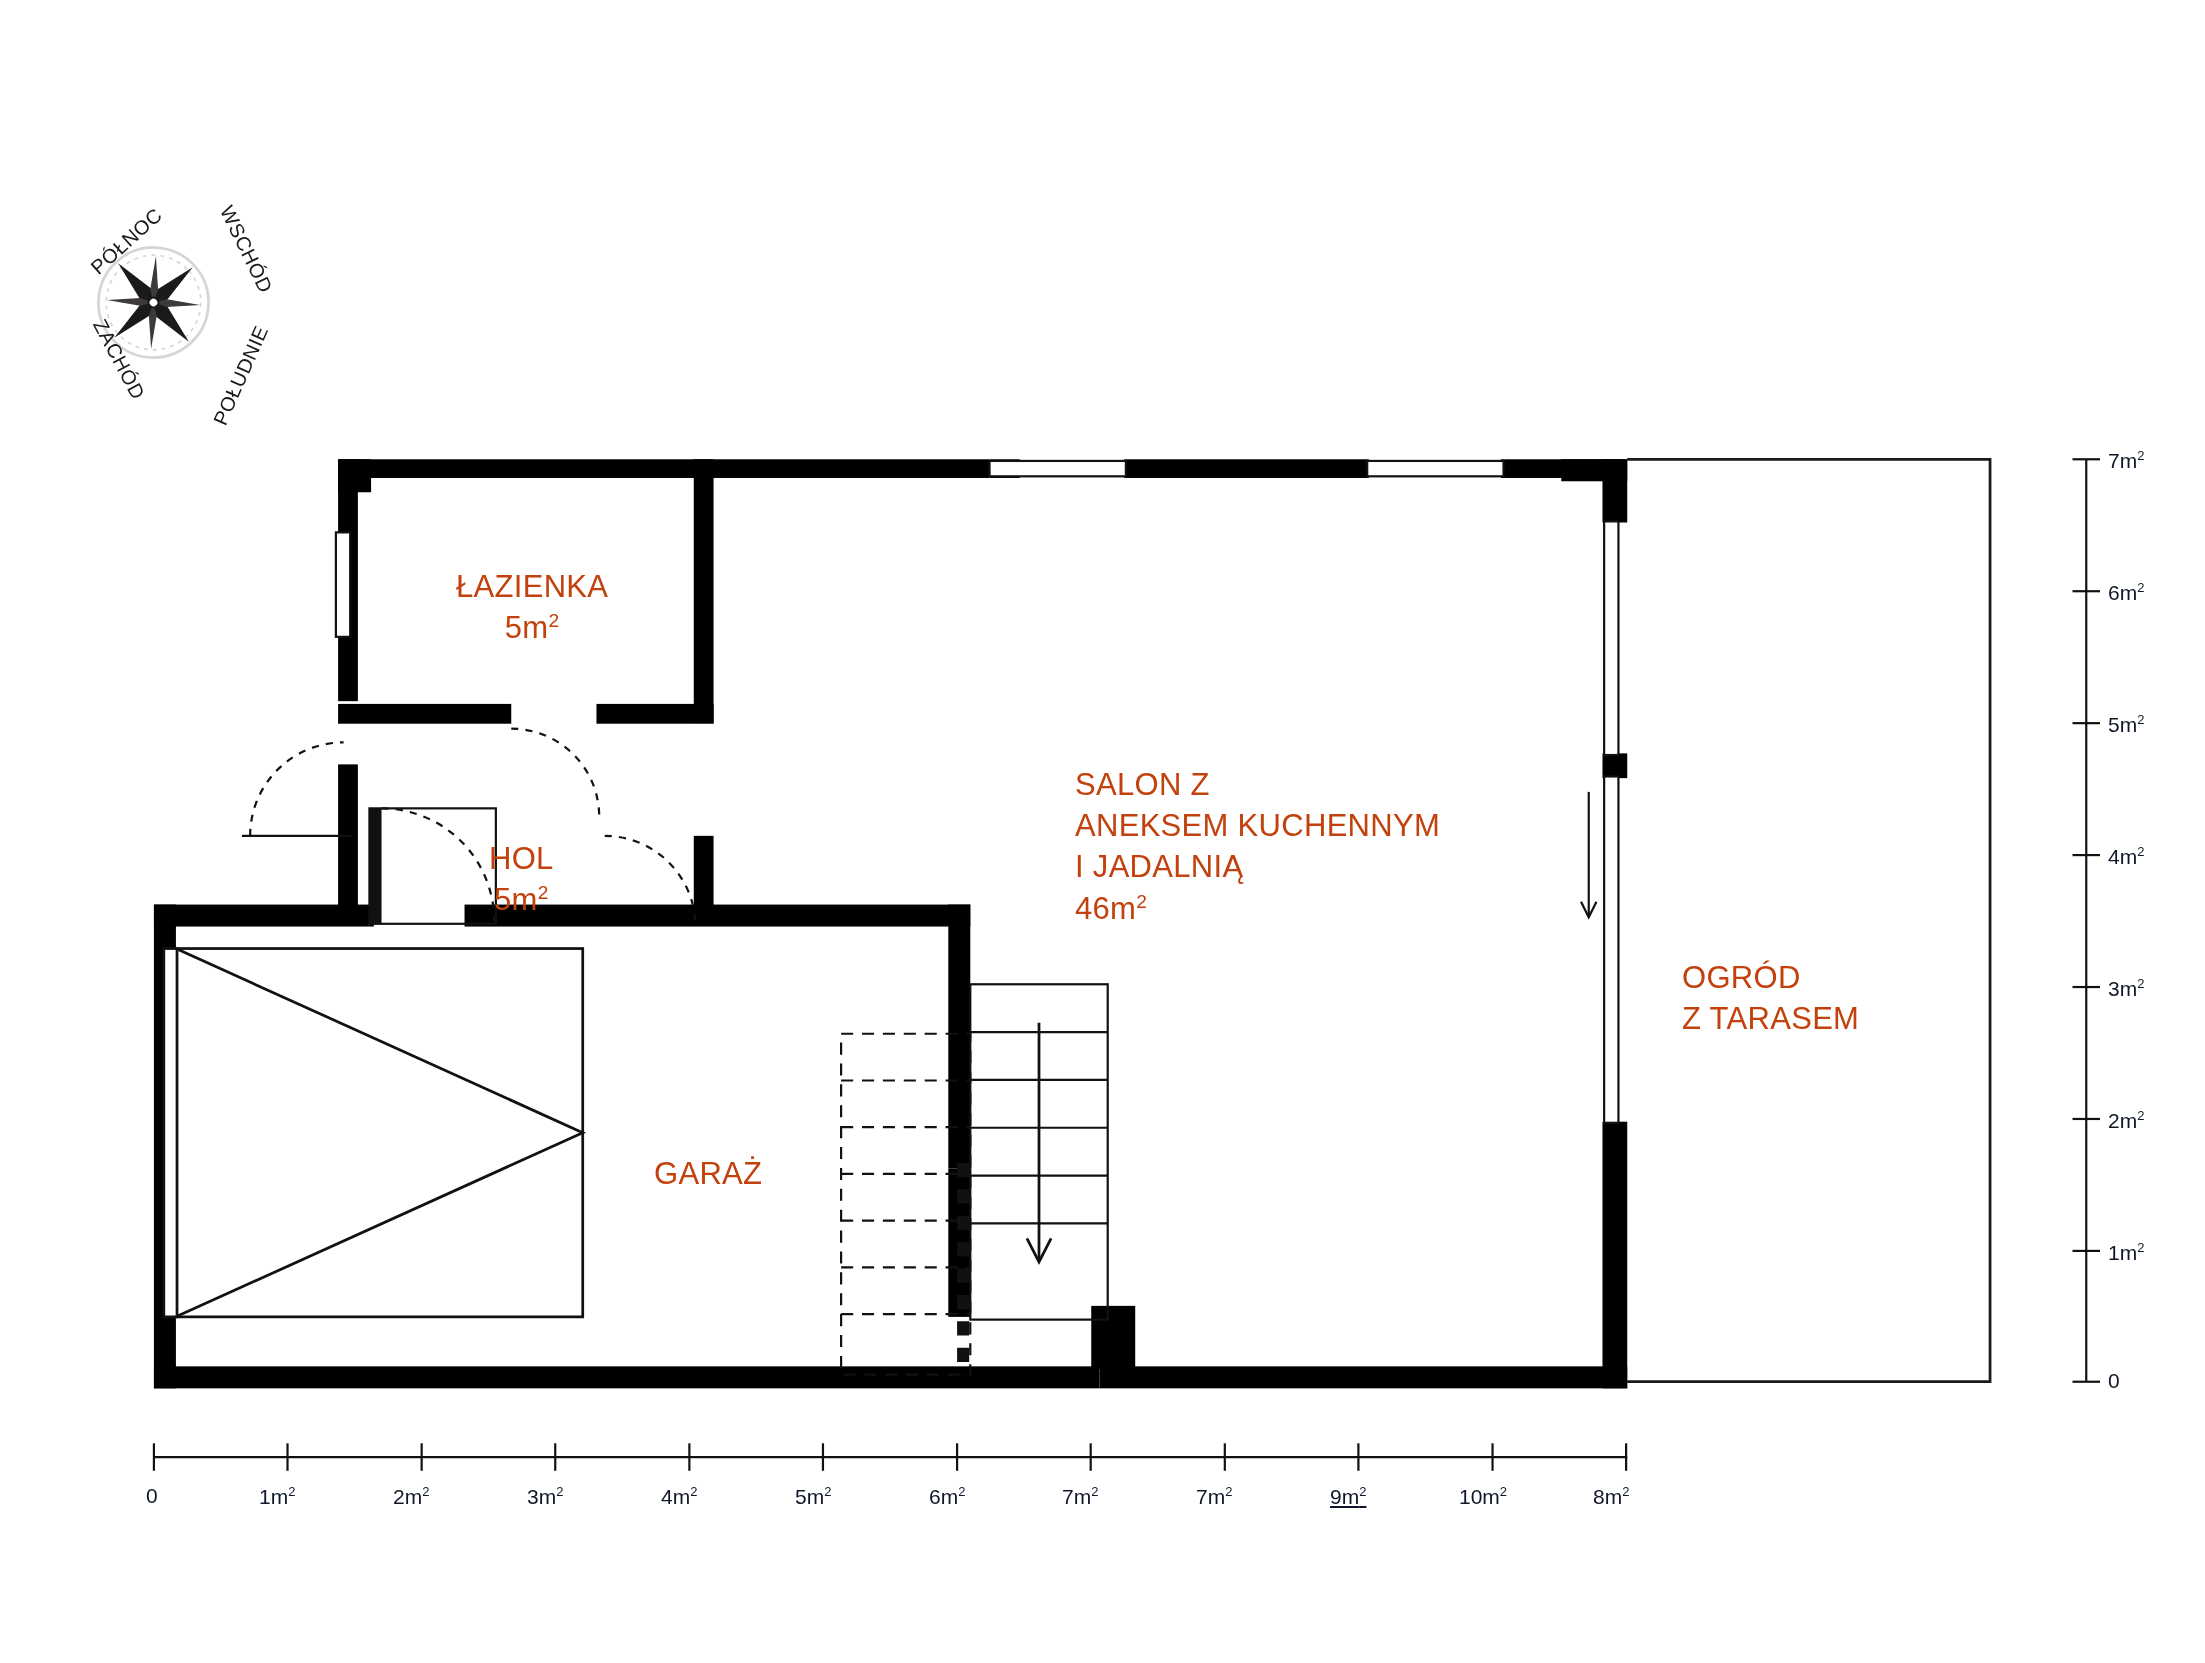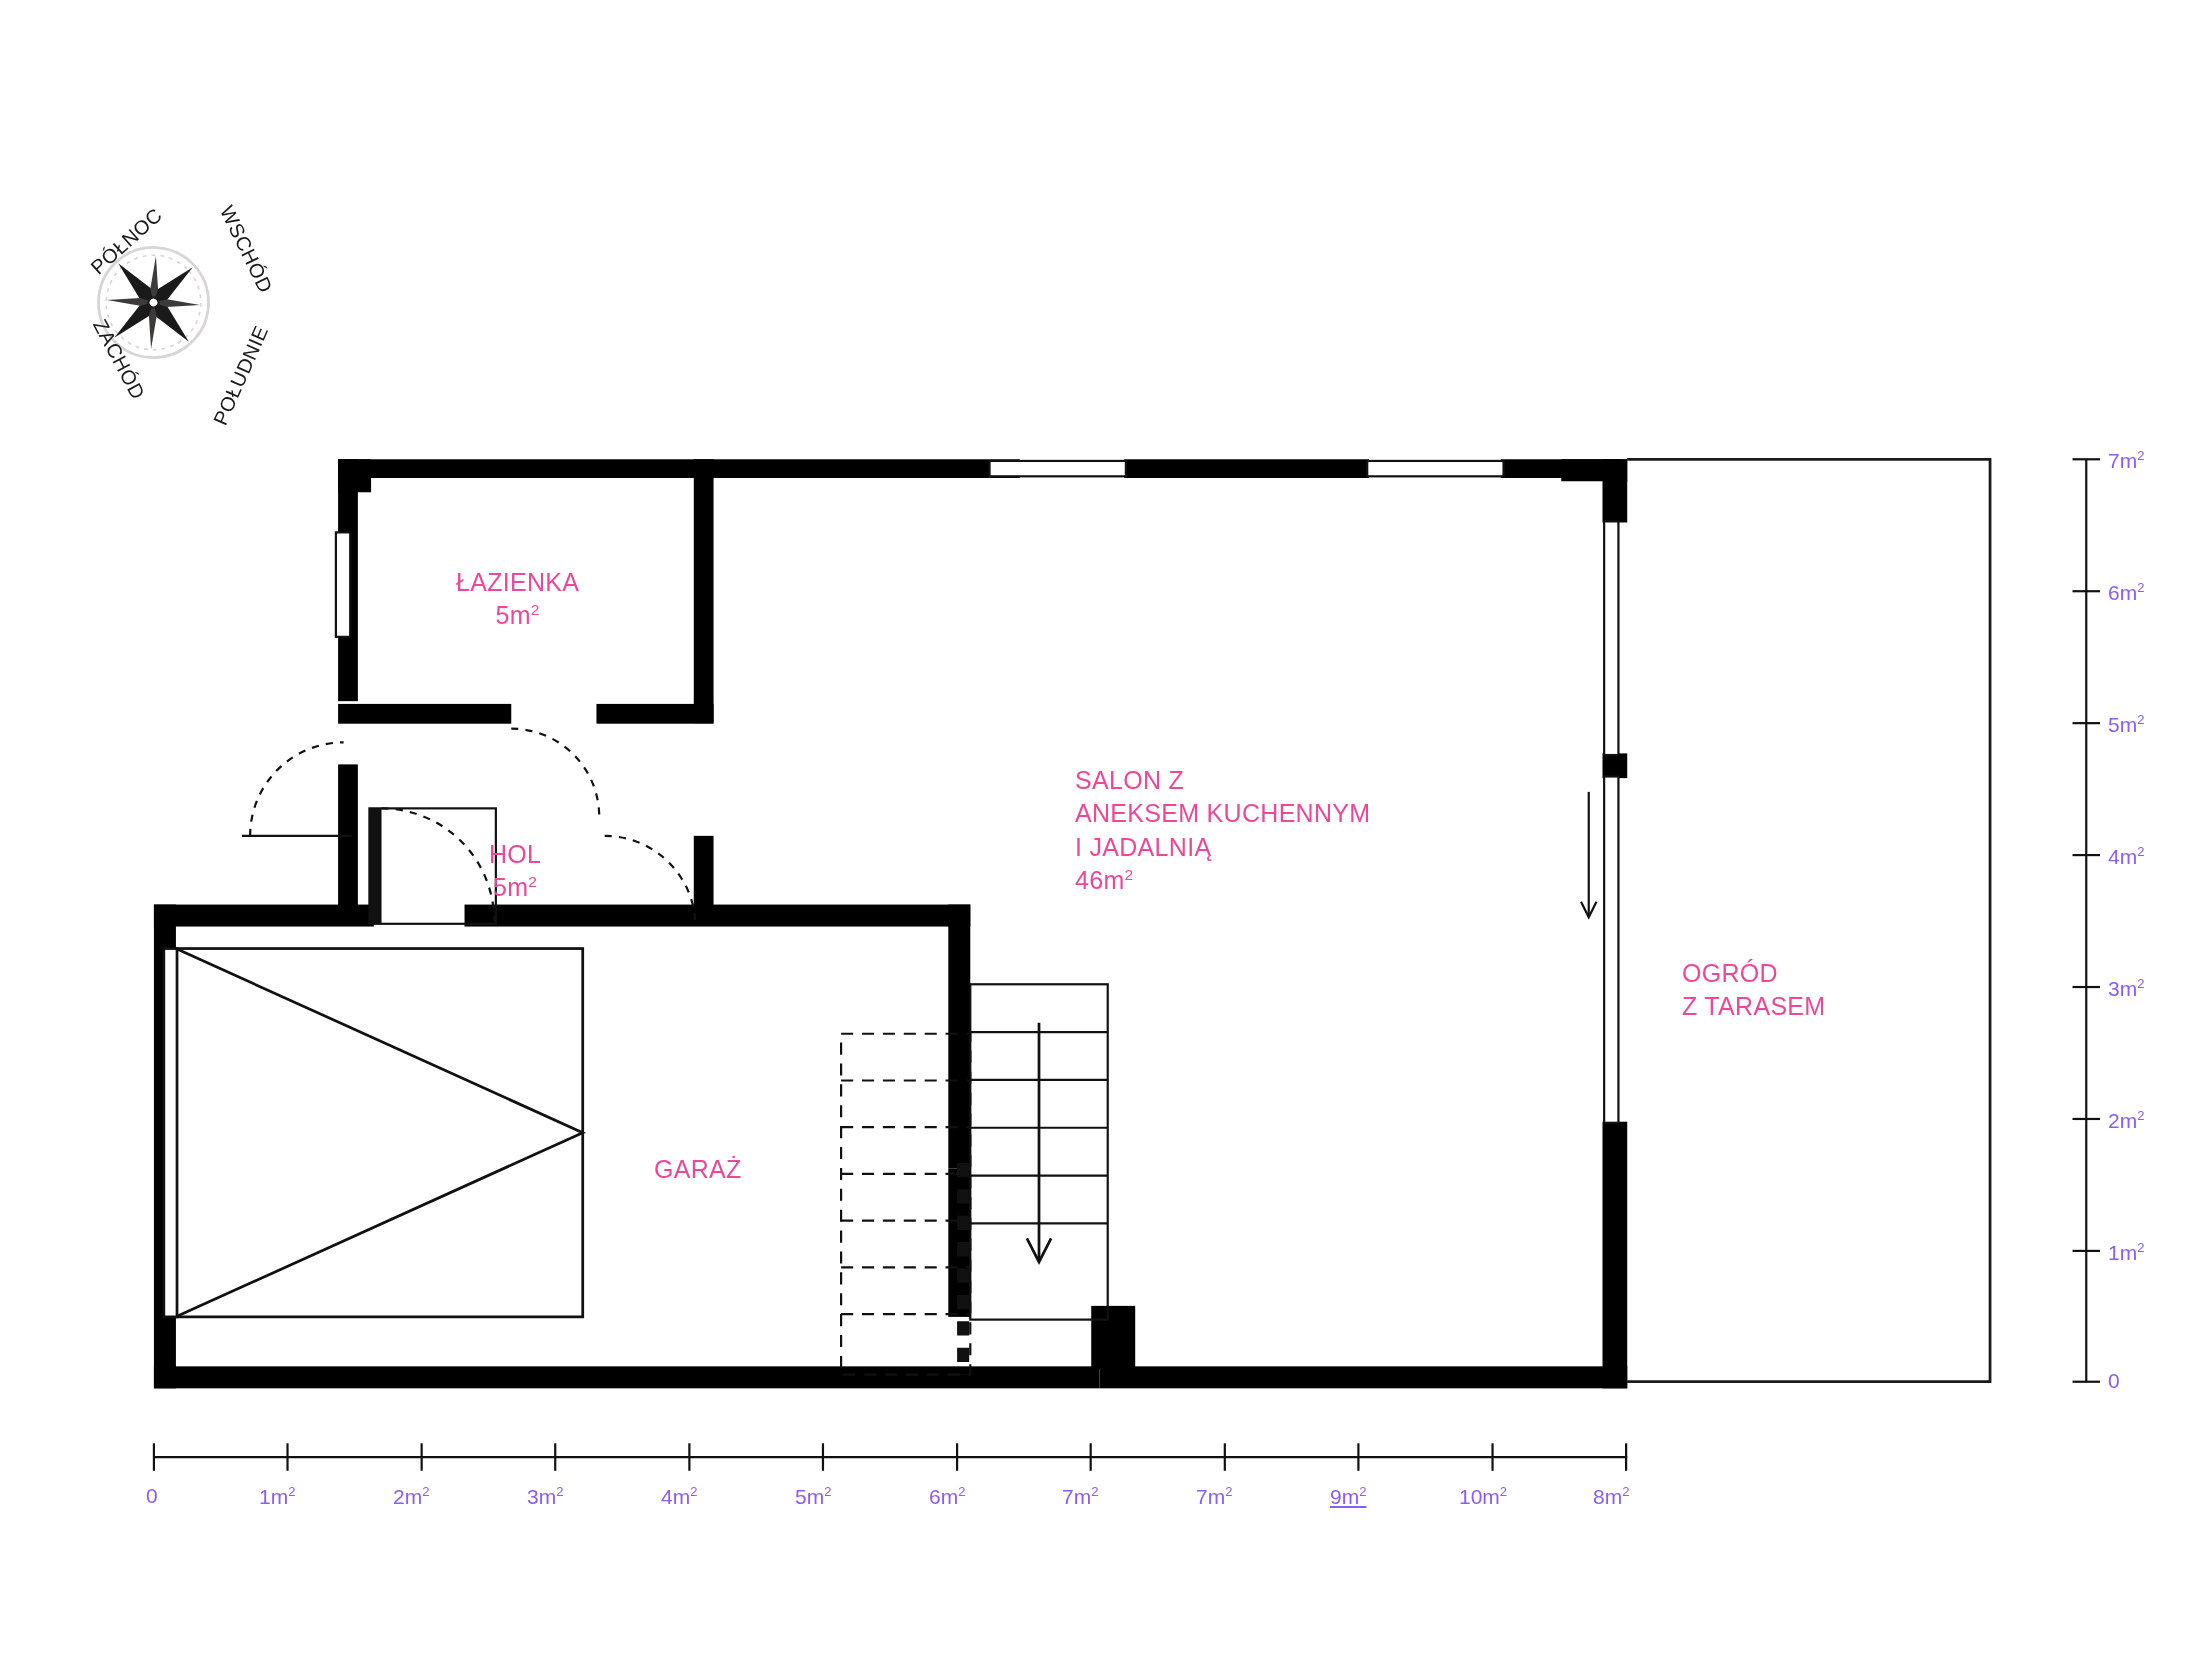--- a/index.html
+++ b/index.html
@@ -64,40 +64,40 @@
   
   #plan {
     position: absolute;
     left: 0; top: 0;
     width: 2205px; height: 1664px;
   }
 
   
   .room-label {
     position: absolute;
-    color: #ec4899;
-    font-size: 25px;
+    color: #c2410c;
+    font-size: 31px;
     line-height: 1.33;
     letter-spacing: 0.3px;
     white-space: nowrap;
   }
   .room-label .area { display: block; }
   .room-label sup { font-size: 0.62em; vertical-align: super; }
 
   #label-lazienka { left: 456px;  top: 566px; text-align: center; }
   #label-hol      { left: 489px;  top: 838px; text-align: center; }
   #label-garaz    { left: 654px; top: 1133px; margin-top: 20px; }
   #label-salon    { left: 1075px; top: 764px; }
   #label-ogrod    { left: 1682px; top: 957px; }
 
   
   .scale-lbl {
     position: absolute;
     font-size: 21px;
-    color: #8b5cf6;
+    color: #0f172a;
     white-space: nowrap;
   }
   .scale-lbl sup { font-size: 0.62em; vertical-align: super; }
 
   #vscale { position: absolute; left: 2034px; top: 418px; width: 143px; height: 968px; }
   #hscale { position: absolute; left: 126px;  top: 1440px; width: 1539px; height: 88px; }
 </style>
 </head>
 <body>
 

